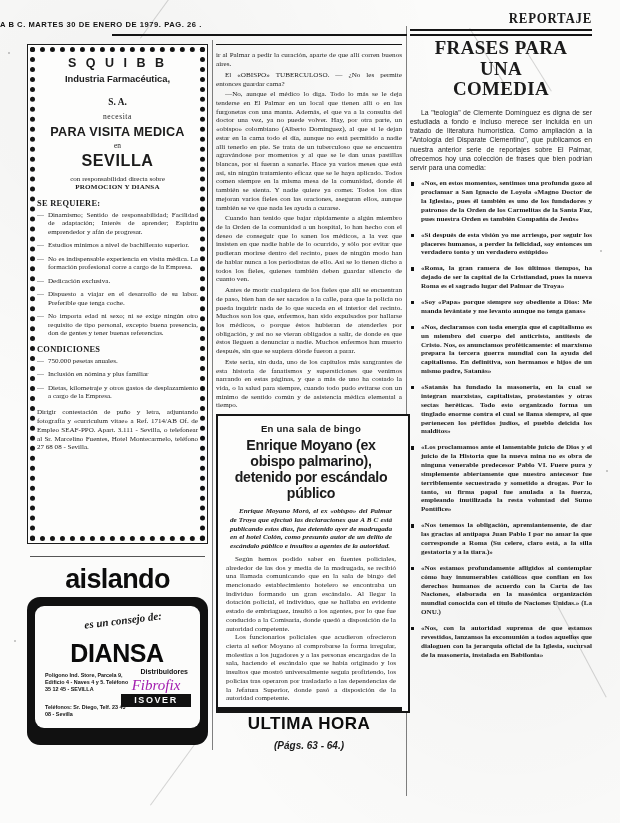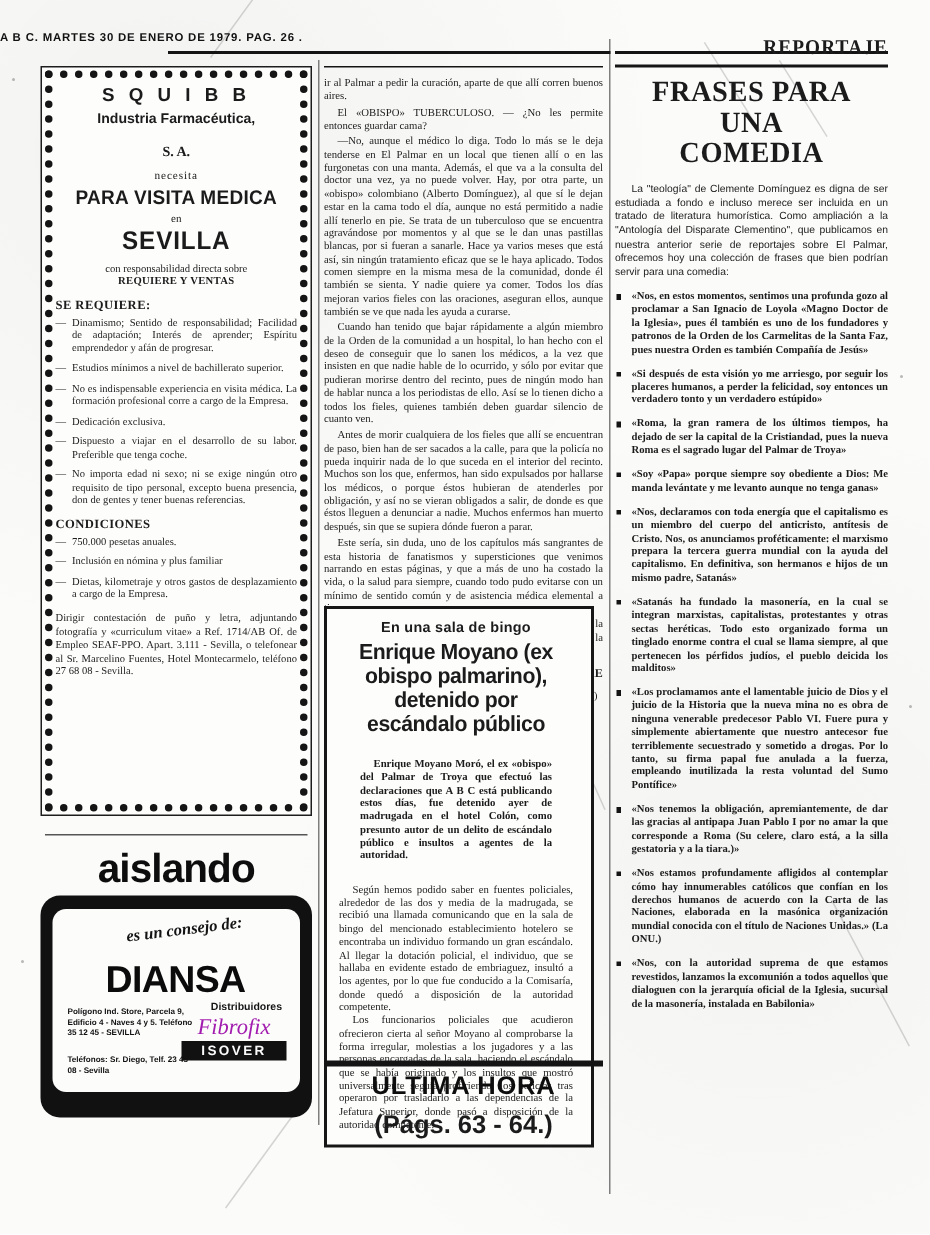--- a/index.html
+++ b/index.html
@@ -333,22 +333,22 @@
     font-size: 7px;
     line-height: 1.22;
     margin-top: 7px;
     font-style: normal;
   }
 
   
   #bingo {
     position: absolute;
     left: 216px;
-    top: 404px;
-    width: 180px;
+    top: 414px;
+    width: 194px;
     border: 2px solid #161616;
     box-sizing: border-box;
     padding: 7px 12px 8px 8px;
     background: #fdfdfc;
   }
   #bingo .kicker {
     text-align: center;
     font-family: "Liberation Sans", sans-serif;
     font-weight: bold;
     font-size: 9.6px;
@@ -364,21 +364,22 @@
     letter-spacing: -0.3px;
     margin-bottom: 6px;
     transform: scaleX(0.97);
   }
   #bingo .lede {
     font-size: 7.15px;
     line-height: 1.22;
     text-align: justify;
     text-indent: 9px;
     font-weight: bold;
-    margin: 14px;
+    margin: 4px;
+    font-style: italic;
   }
   #bingo .lede-cont {
     font-size: 7.15px;
     line-height: 1.22;
     text-align: justify;
     text-indent: 9px;
     margin: 0;
   }
 
   
@@ -399,28 +400,29 @@
     font-size: 17px;
     letter-spacing: 0.5px;
     text-align: center;
     line-height: 1;
     color: #0d0d0d;
   }
   #ultima .pages {
     text-align: center;
     font-family: "Liberation Sans", sans-serif;
     font-weight: bold;
-    font-size: 17px;
+    font-size: 10px;
     margin-top: 8px;
+    font-style: italic;
   }
 
   
   #col-right {
     left: 410px;
-    top: 26px;
+    top: 12px;
     width: 182px;
   }
   #reportaje {
     text-align: right;
     font-family: "Liberation Serif", serif;
     font-weight: bold;
     font-size: 14px;
     letter-spacing: 0.8px;
     line-height: 1;
     padding-bottom: 3px;
@@ -508,21 +510,21 @@
     <div class="inner">
       <div class="sq-brand">S Q U I B B</div>
       <div class="sq-sub">Industria Farmacéutica,</div>
       <div class="sq-sub2">S. A.</div>
       <div class="sq-necesita">necesita</div>
       <div class="sq-title2">PARA VISITA MEDICA</div>
       <div class="sq-en">en</div>
       <div class="sq-city">SEVILLA</div>
       <div class="sq-resp">
         <div>con responsabilidad directa sobre</div>
-        <b>REQUIERE Y VENTAS</b>
+        <b>PROMOCION Y DIANSA</b>
       </div>
 
       <div class="sq-head">SE REQUIERE:</div>
       <ul class="sq-list">
         <li>Dinamismo; Sentido de responsabilidad; Facilidad de adaptación; Interés de aprender; Espíritu emprendedor y afán de progresar.</li>
         <li>Estudios mínimos a nivel de bachillerato superior.</li>
         <li>No es indispensable experiencia en visita médica. La formación profesional corre a cargo de la Empresa.</li>
         <li>Dedicación exclusiva.</li>
         <li>Dispuesto a viajar en el desarrollo de su labor. Preferible que tenga coche.</li>
         <li>No importa edad ni sexo; ni se exige ningún otro requisito de tipo personal, excepto buena presencia, don de gentes y tener buenas referencias.</li>

